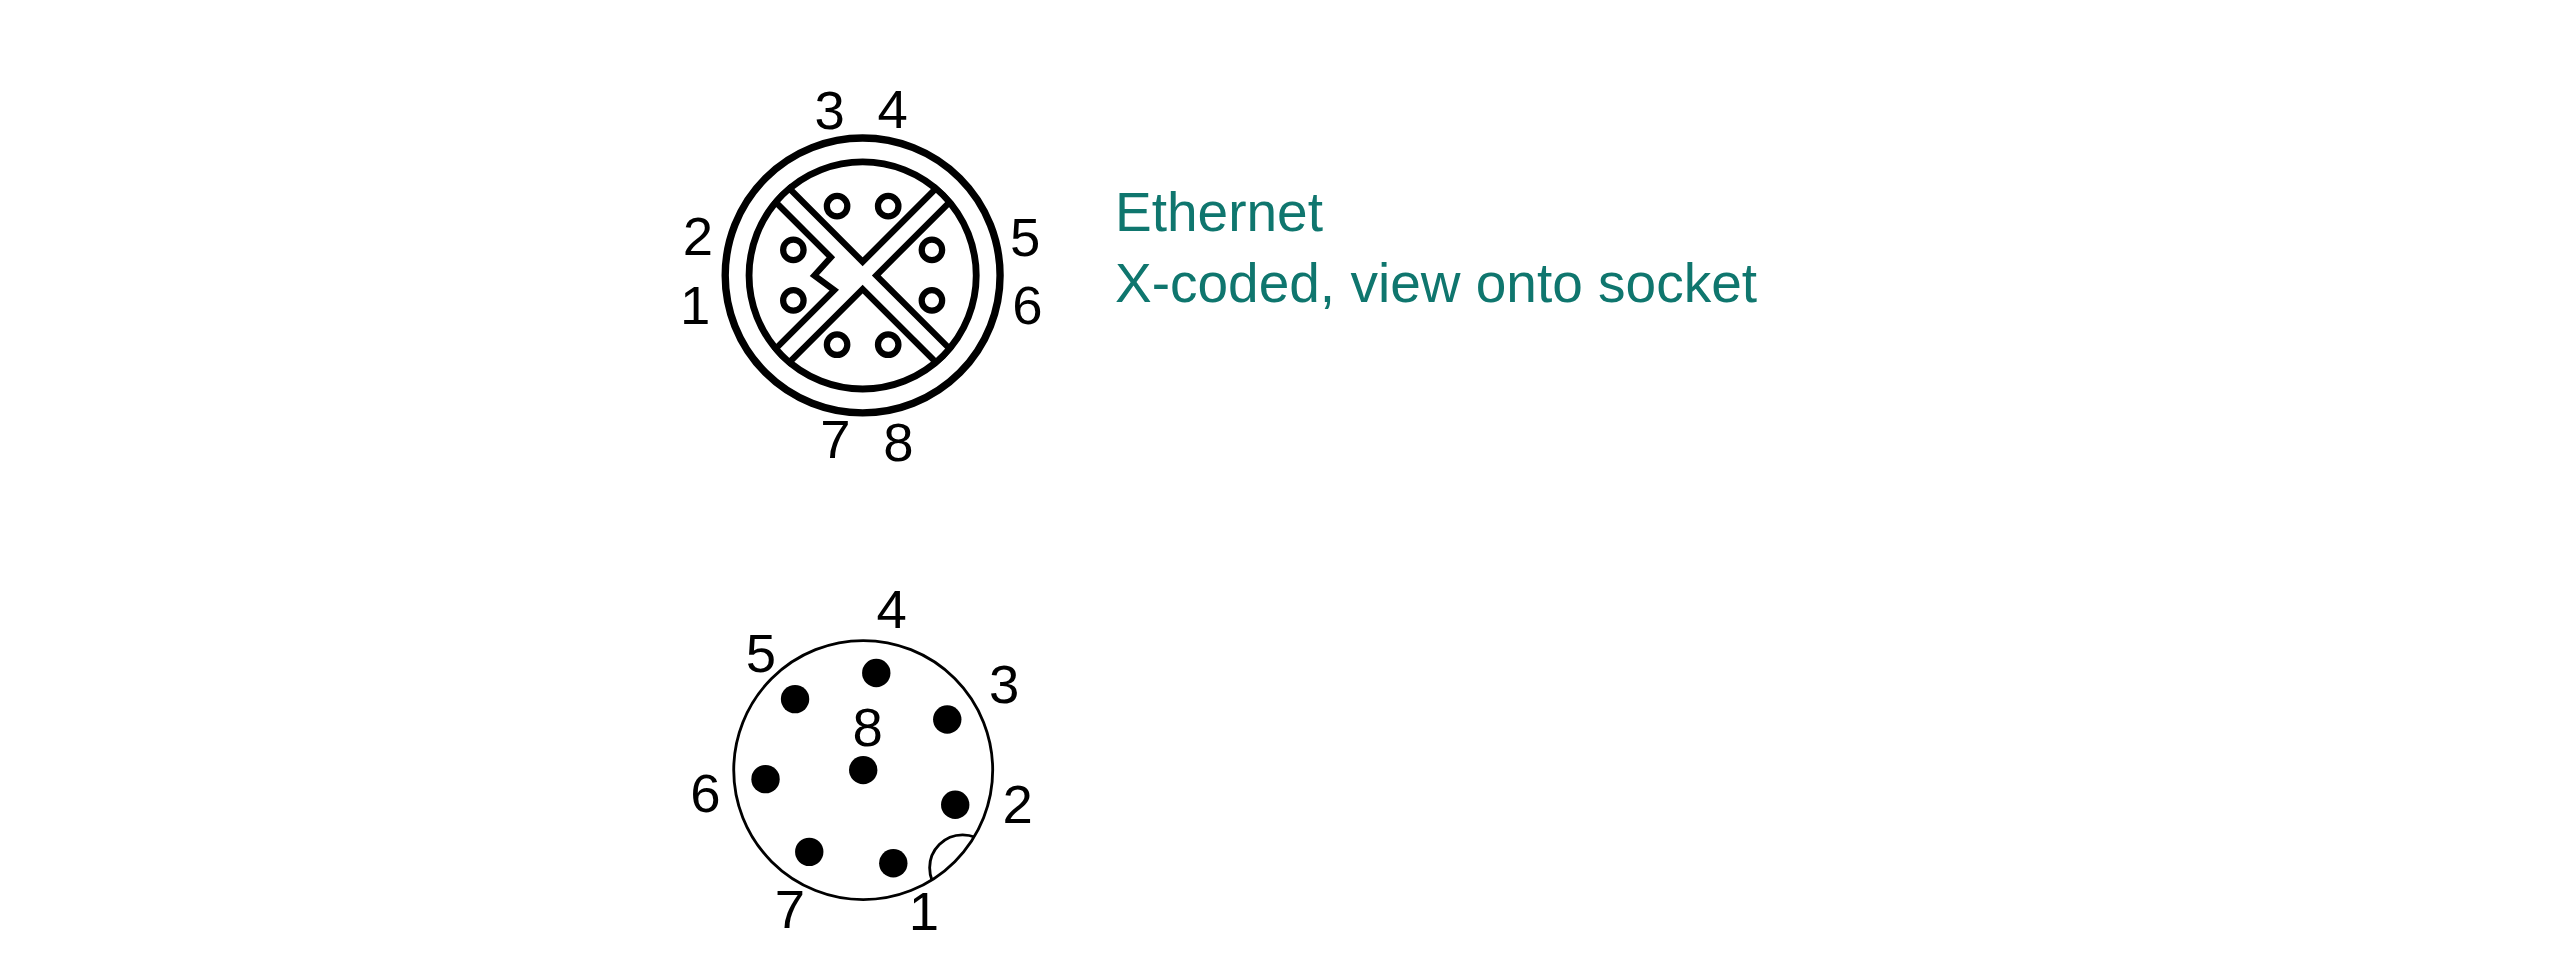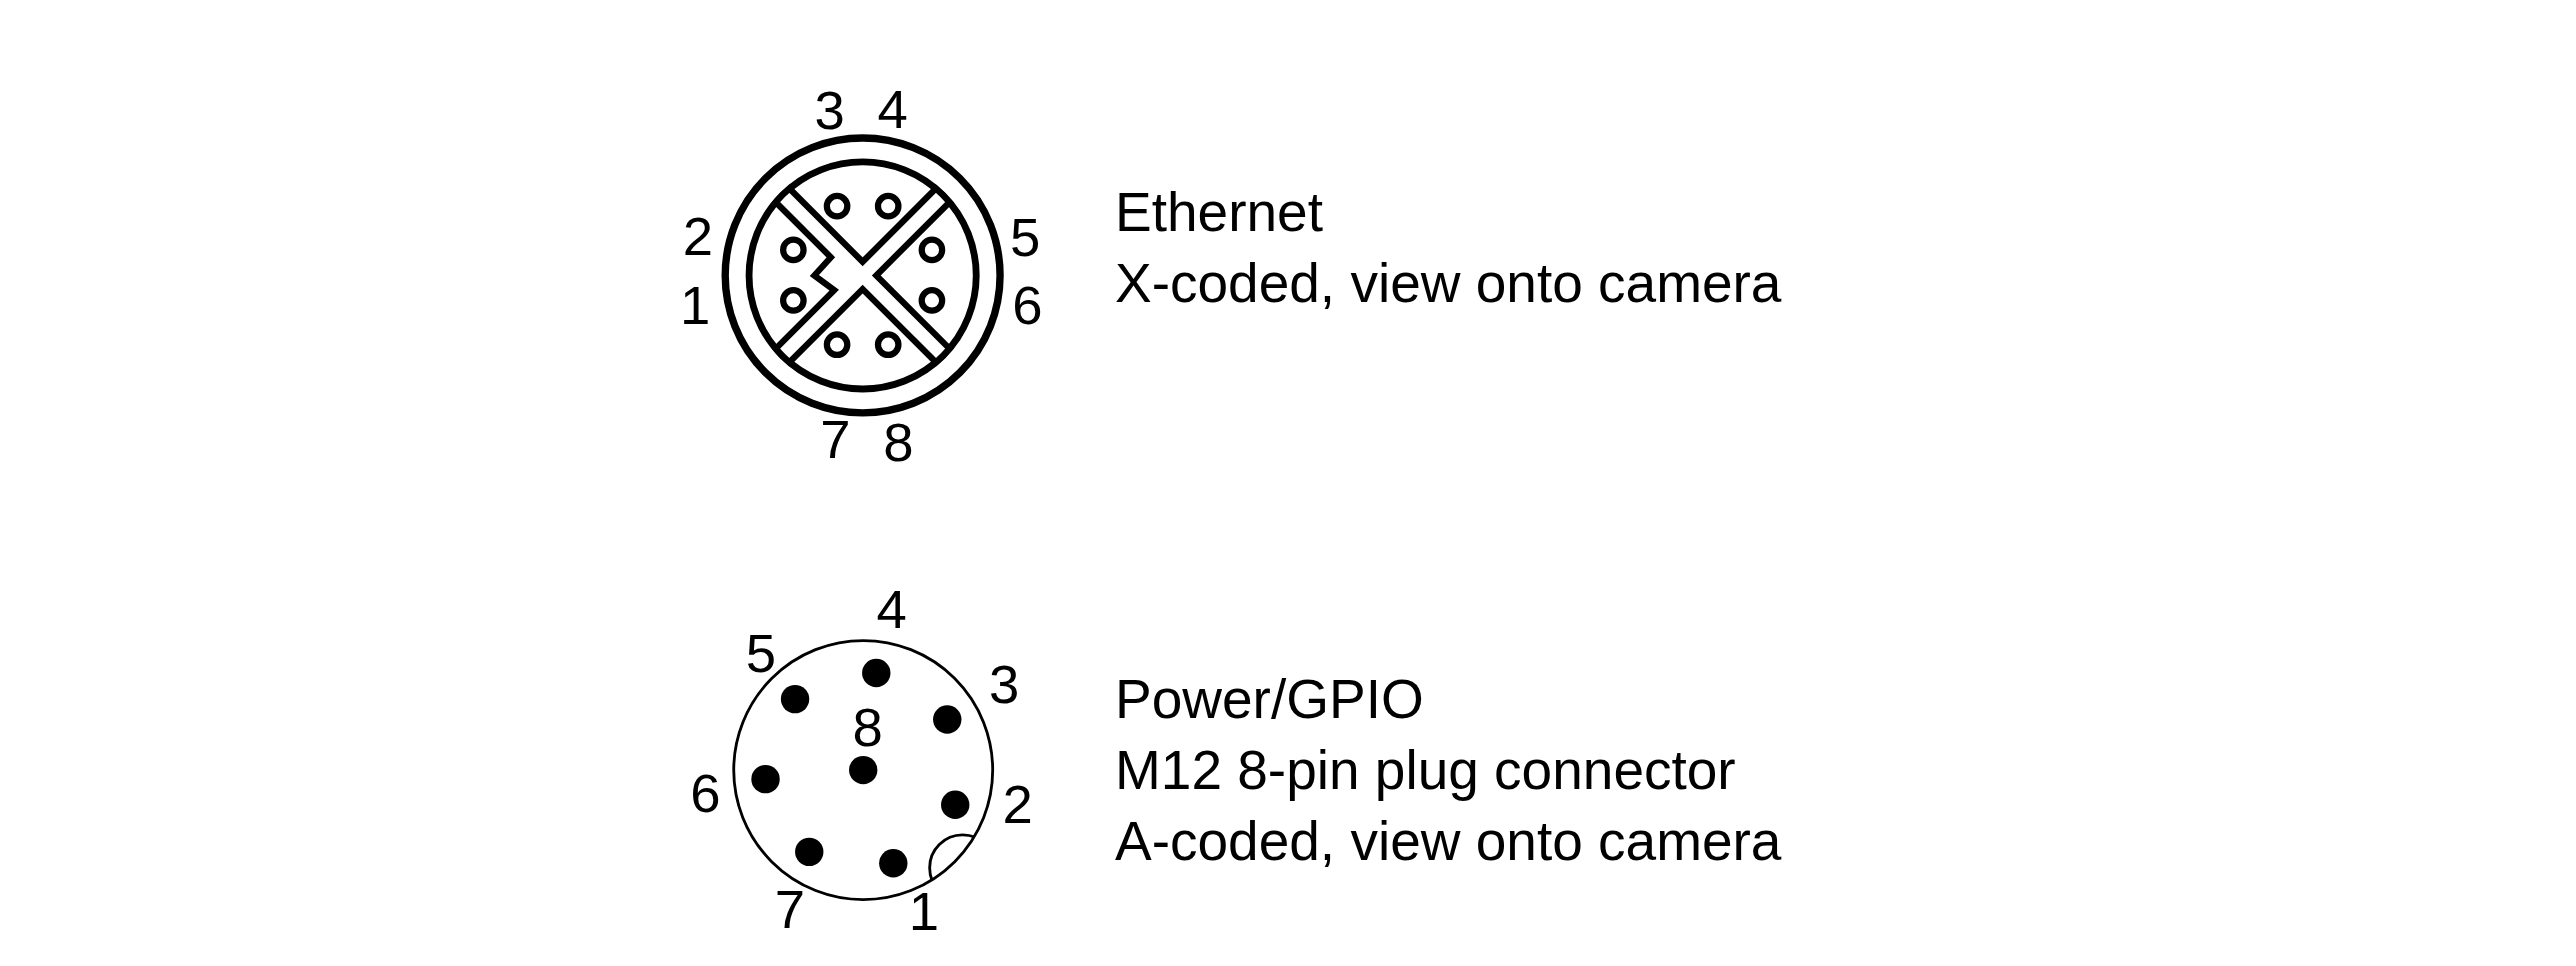--- a/index.html
+++ b/index.html
@@ -25,21 +25,21 @@
     font-family: "Liberation Sans", sans-serif;
     font-size: 96px;
     fill: #000000;
     text-anchor: middle;
   }
   .desc {
     position: absolute;
     font-size: 55px;
     line-height: 71px;
     white-space: nowrap;
-    color: #000000;
+    color: #0f766e;
   }
 </style>
 </head>
 <body>
 
 <div class="canvas">
 
   <svg class="diagram-svg" width="2576" height="966" viewBox="0 0 4536 1701" xmlns="http://www.w3.org/2000/svg">
 
     <g>
@@ -107,23 +107,18 @@
       <text x="1242" y="1429">6</text>
       <text x="1792" y="1449">2</text>
       <text x="1391" y="1634">7</text>
       <text x="1627" y="1638">1</text>
       <text x="1528" y="1313">8</text>
     </g>
   </svg>
 
   <div class="desc" style="left:1115px; top:177px;">
     <div>Ethernet</div>
-    <div>X-coded, view onto camera</div>
+    <div>X-coded, view onto socket</div>
   </div>
 
-  <div class="desc" style="left:1115px; top:664px;">
-    <div>Power/GPIO</div>
-    <div>M12 8-pin plug connector</div>
-    <div>A-coded, view onto camera</div>
-  </div>
 
 </div>
 
 
 </body></html>

